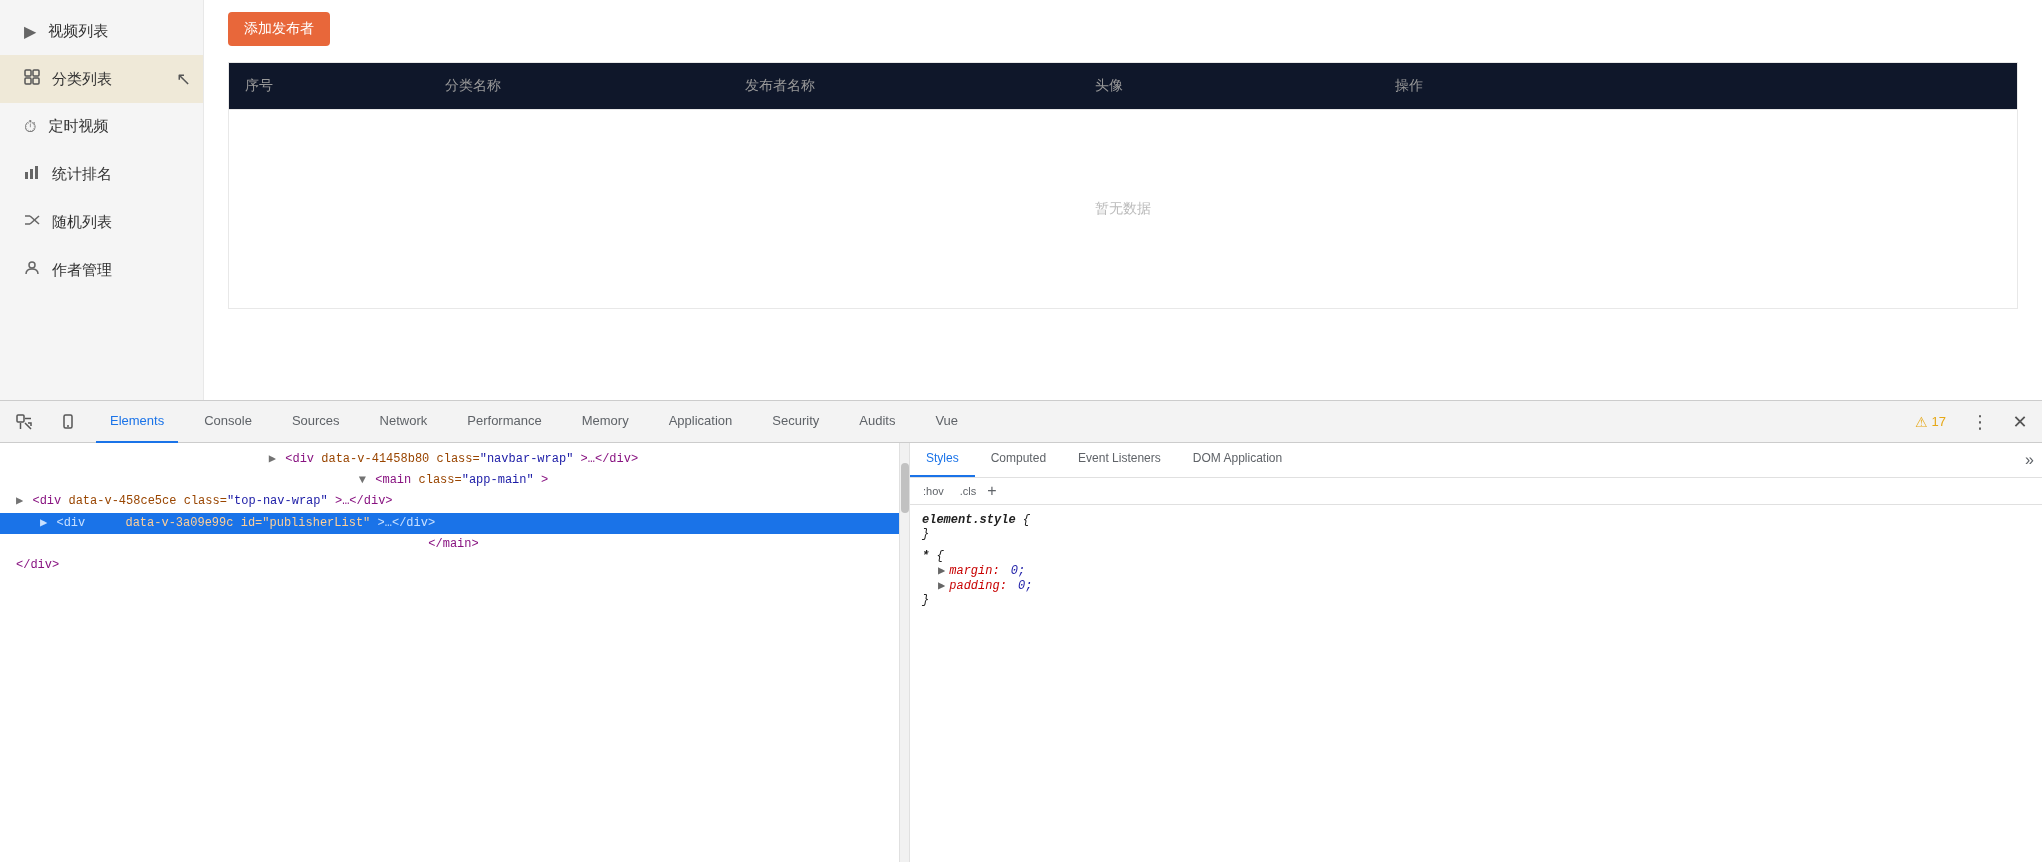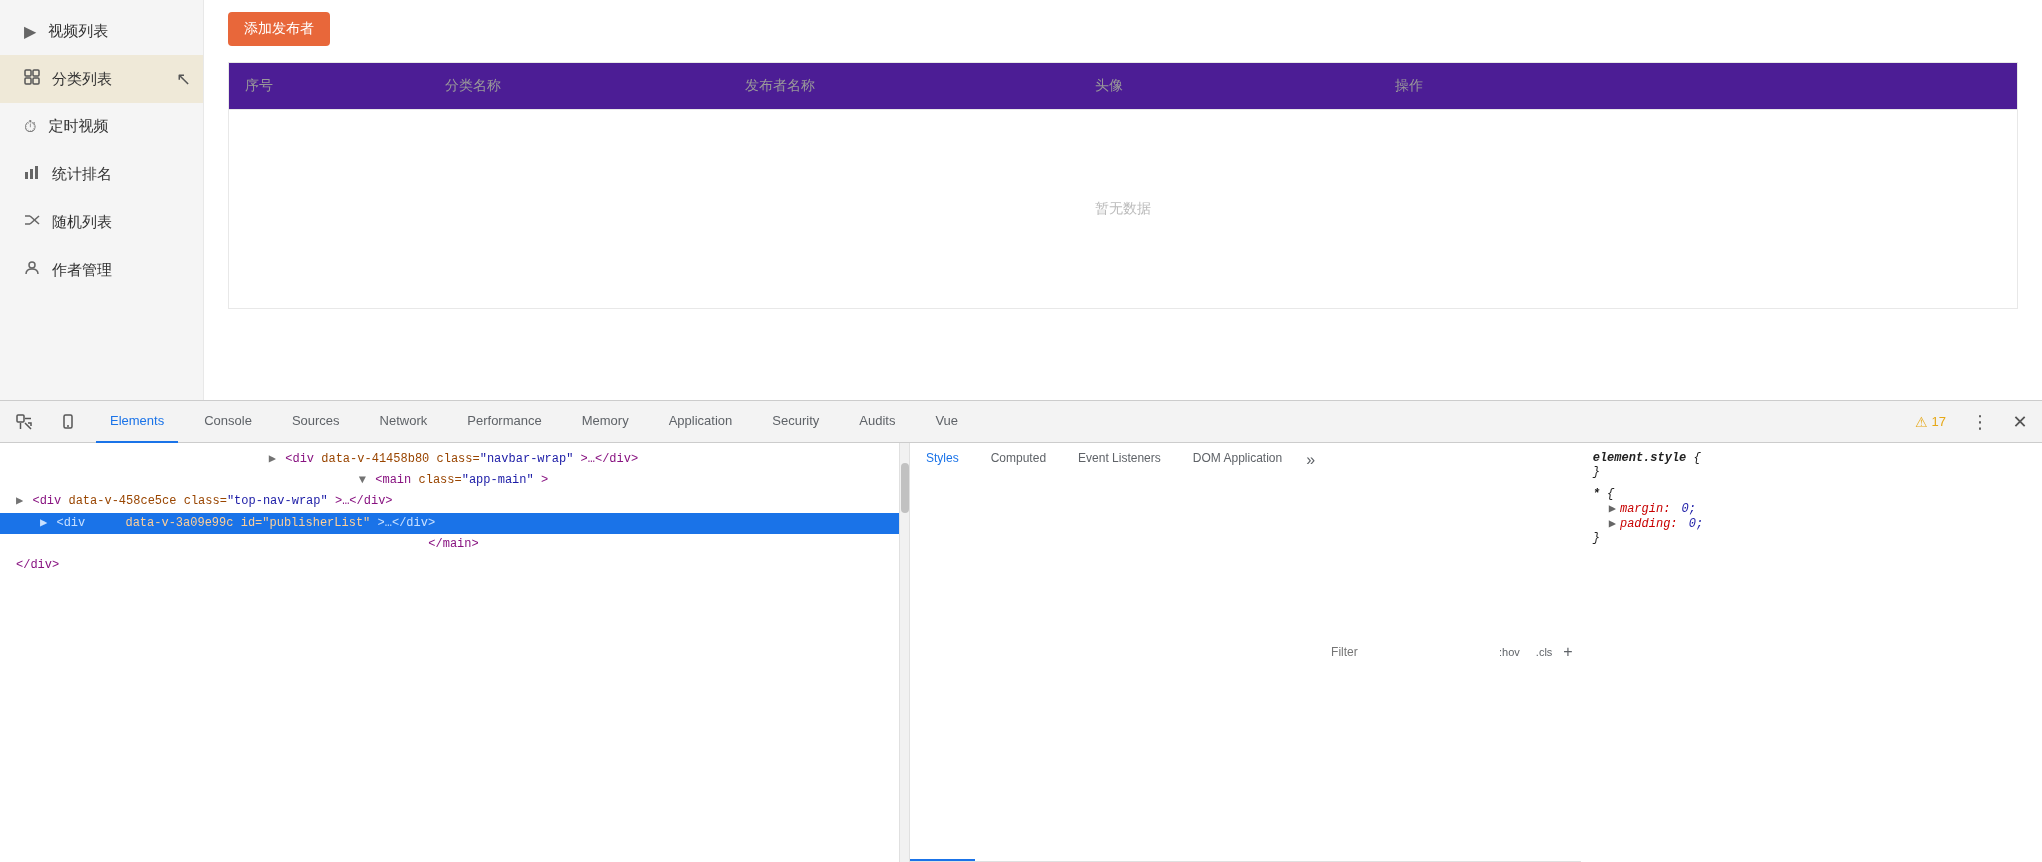--- a/index.html
+++ b/index.html
@@ -71,21 +71,21 @@
       padding: 8px 16px;
       border-radius: 4px;
       font-size: 14px;
       cursor: pointer;
     }
 
     
     .table-header {
       display: grid;
       grid-template-columns: 200px 300px 350px 300px 1fr;
-      background: #4c1d95;
+      background: #0f172a;
       border: 1px solid #e8e8e8;
       border-bottom: none;
       padding: 14px 0;
     }
     .table-header-cell {
       padding: 0 16px;
       color: #999;
       font-size: 14px;
     }
     .table-body {
@@ -217,21 +217,21 @@
     .tag { color: #881280; }
     .attr-name { color: #994500; }
     .attr-val { color: #1a1aa6; }
     .triangle { color: #737373; cursor: pointer; margin-right: 2px; }
 
     
     .styles-panel {
       flex: 1;
       background: #fff;
       display: flex;
-      flex-direction: row;
+      flex-direction: column;
       min-height: 0;
       overflow: hidden;
     }
 
     
     .styles-tabs {
       display: flex;
       border-bottom: 1px solid #e0e0e0;
       background: #fff;
       flex-shrink: 0;
@@ -485,21 +485,20 @@
 
       <div class="styles-tabs">
         <div class="styles-tab active">Styles</div>
         <div class="styles-tab">Computed</div>
         <div class="styles-tab">Event Listeners</div>
         <div class="styles-tab">DOM Application</div>
         <div class="styles-tab-more">»</div>
       </div>
 
       <div class="styles-filter-bar">
-        <input class="styles-filter-input" type="text" placeholder="Filter" style="">
         <div class="styles-filter-actions">
           <span class="filter-action-btn">:hov</span>
           <span class="filter-action-btn">.cls</span>
           <span class="filter-plus-btn">+</span>
         </div>
       </div>
 
       <div class="styles-content">
 
         <div class="style-rule">

